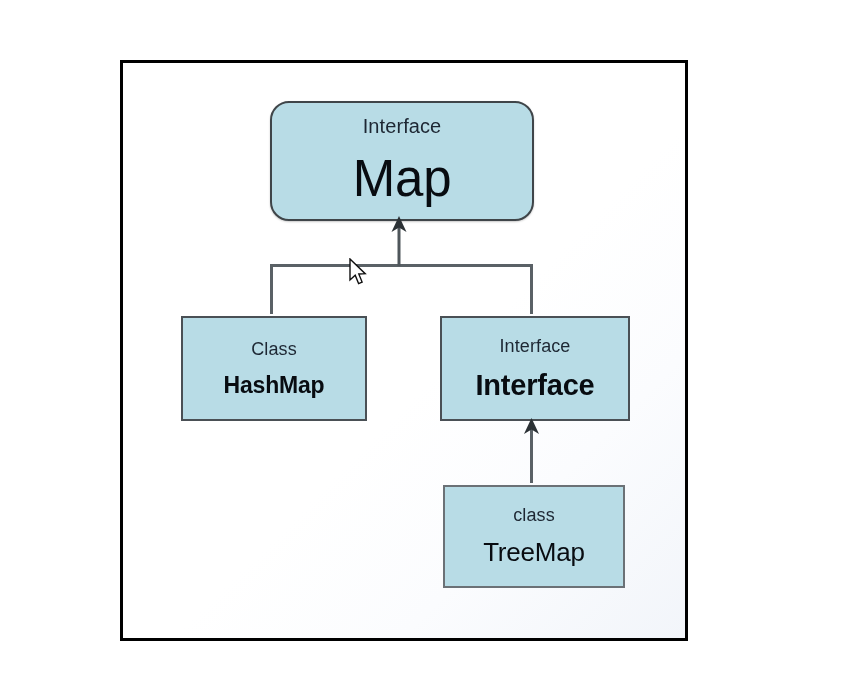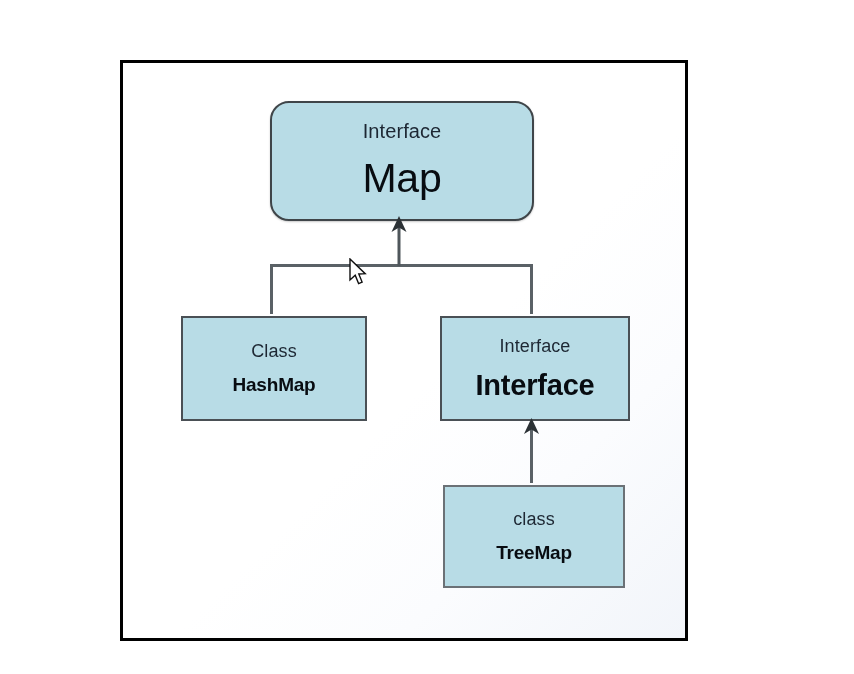--- a/index.html
+++ b/index.html
@@ -78,52 +78,52 @@
   #node-map {
     left: 147px;
     top: 38px;
     width: 264px;
     height: 120px;
     border-radius: 19px;
     border-color: #3f4549;
     box-shadow: 0 1px 2px rgba(0,0,0,0.22);
   }
   #node-map .stereotype { font-size: 20px; margin-bottom: 3px; }
-  #node-map .typename  { font-size: 41px; text-align: center; }
+  #node-map .typename  { font-size: 51px; text-align: center; }
 
   
   #node-hashmap {
     left: 58px;
     top: 253px;
     width: 186px;
     height: 105px;
   }
   #node-hashmap .stereotype { font-size: 18px; margin-bottom: 2px; }
-  #node-hashmap .typename  { font-size: 19px; font-weight: 600; }
+  #node-hashmap .typename  { font-size: 23px; font-weight: 600; }
 
   
   #node-sortedmap {
     left: 317px;
     top: 253px;
     width: 190px;
     height: 105px;
   }
   #node-sortedmap .stereotype { font-size: 18px; margin-bottom: 2px; }
   #node-sortedmap .typename  { font-size: 29px; font-weight: 600; }
 
   
   #node-treemap {
     left: 320px;
     top: 422px;
     width: 182px;
     height: 103px;
     border-color: #6b7176;
   }
   #node-treemap .stereotype { font-size: 18px; margin-bottom: 2px; }
-  #node-treemap .typename  { font-size: 19px; font-weight: 700; }
+  #node-treemap .typename  { font-size: 26px; font-weight: 400; }
 
   
   #mouse-cursor {
     position: absolute;
     left: 348px;
     top: 258px;
     width: 22px;
     height: 30px;
     pointer-events: none;
   }

